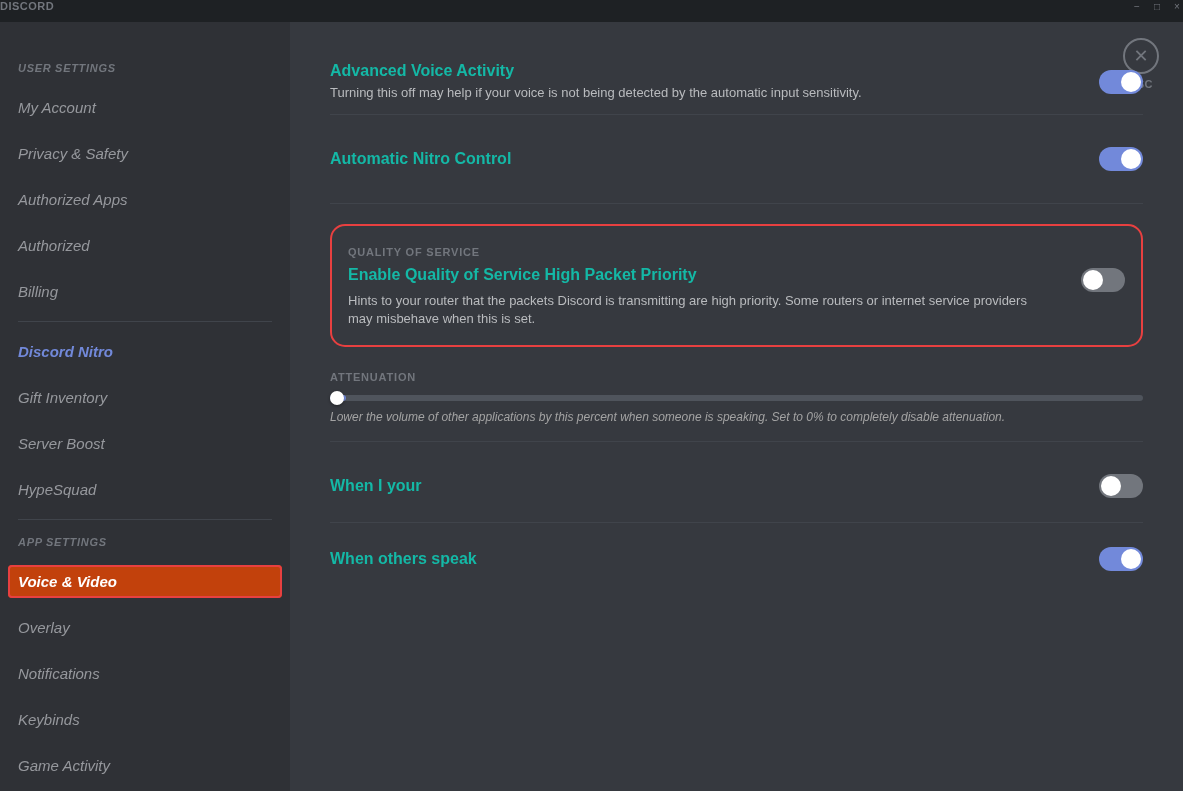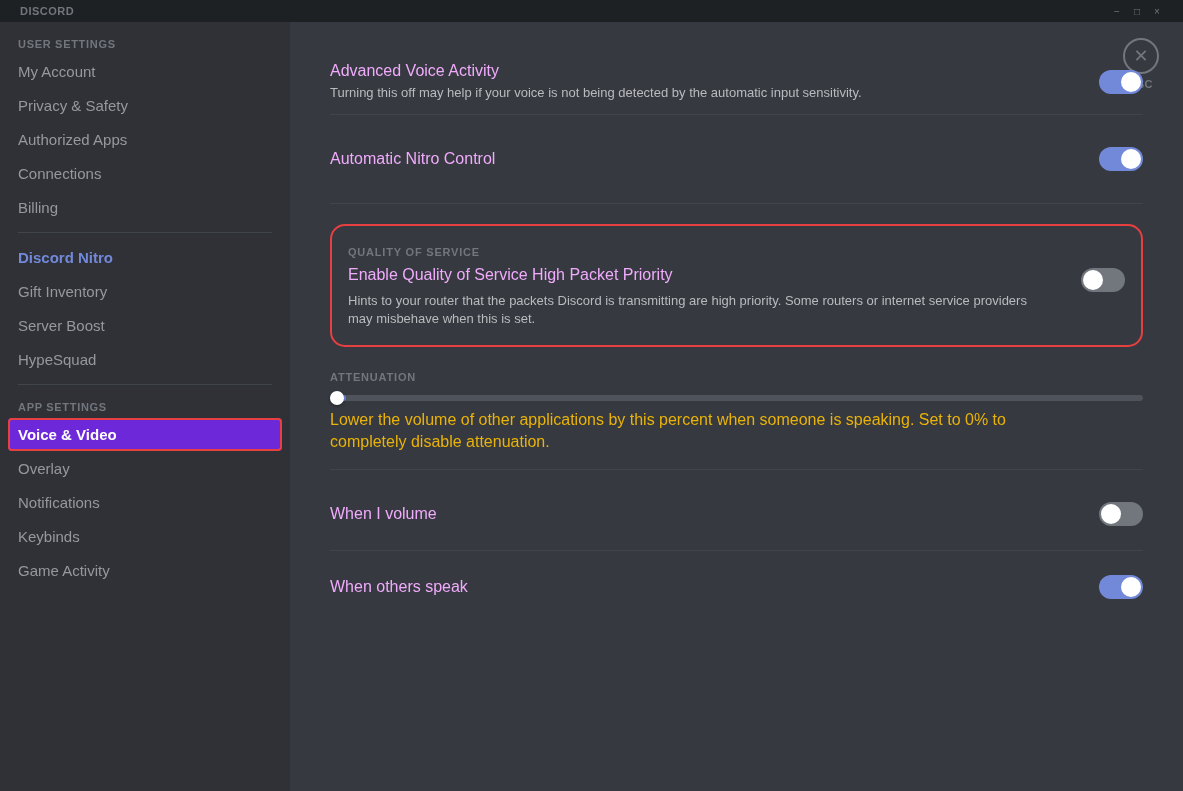--- a/index.html
+++ b/index.html
@@ -11,23 +11,23 @@
       height: 791px;
       overflow: hidden;
       display: flex;
       flex-direction: column;
     }
     
     .titlebar {
       background: #1e2124;
       height: 22px;
       display: flex;
-      align-items: center;
+      align-items: flex-start;
       justify-content: space-between;
-      padding: 0 20px;
+      padding: 0 0;
       flex-shrink: 0;
       -webkit-app-region: drag;
     }
     .titlebar-title {
       color: #72767d;
       font-size: 11px;
       font-weight: 700;
       letter-spacing: 0.5px;
       text-transform: uppercase;
     }
@@ -50,21 +50,22 @@
       display: flex;
       flex: 1;
       overflow: hidden;
     }
     
     .sidebar {
       width: 290px;
       background: #2f3136;
       flex-shrink: 0;
       overflow-y: auto;
-      padding: 0 8px;
+      padding: 24px 8px;
+      font-style: italic;
     }
     .sidebar::-webkit-scrollbar { width: 4px; }
     .sidebar::-webkit-scrollbar-track { background: transparent; }
     .sidebar::-webkit-scrollbar-thumb { background: #202225; border-radius: 2px; }
 
     .sidebar-section-label {
       color: #72767d;
       font-size: 11px;
       font-weight: 700;
       letter-spacing: 0.7px;
@@ -75,24 +76,24 @@
     .sidebar-item {
       display: flex;
       align-items: center;
       padding: 8px 10px;
       border-radius: 4px;
       cursor: pointer;
       color: #96989d;
       font-size: 15px;
       font-weight: 500;
       transition: background 0.1s, color 0.1s;
-      margin: 1px 0;
+      margin: 13px 0;
     }
     .sidebar-item.active {
-      background: #6d28d9;
+      background: #c2410c;
       color: #ffffff;
       font-weight: 600;
     }
     .sidebar-item.active-outline {
       outline: 2px solid #e84040;
       outline-offset: -2px;
     }
     .sidebar-item.nitro {
       color: #7289da;
       font-weight: 600;
@@ -148,22 +149,22 @@
     .setting-row {
       display: flex;
       align-items: center;
       justify-content: space-between;
       padding: 16px 0;
       border-bottom: 1px solid #40444b;
     }
     .setting-row:last-child { border-bottom: none; }
     .setting-label {
       font-size: 16px;
-      font-weight: 400;
-      color: #f0abfc;
+      font-weight: 700;
+      color: #14b8a6;
     }
     .setting-description {
       font-size: 13px;
       color: #b9bbbe;
       margin-top: 4px;
       line-height: 1.4;
       max-width: 680px;
     }
 
     
@@ -231,24 +232,25 @@
       height: 14px;
       background: #ffffff;
       border-radius: 50%;
       position: absolute;
       top: -4px;
       left: 0;
       cursor: pointer;
       box-shadow: 0 1px 3px rgba(0,0,0,0.4);
     }
     .slider-description {
-      font-size: 16px;
-      color: #eab308;
+      font-size: 12px;
+      color: #a3a3a3;
       line-height: 1.4;
       max-width: 680px;
+      font-style: italic;
     }
 
     
     .ava-row {
       display: flex;
       flex-direction: column;
       margin-bottom: 8px;
     }
   </style>
 </head>
@@ -272,21 +274,21 @@
     <div class="sidebar-item">
       <span>My Account</span>
     </div>
     <div class="sidebar-item">
       <span>Privacy &amp; Safety</span>
     </div>
     <div class="sidebar-item">
       <span>Authorized Apps</span>
     </div>
     <div class="sidebar-item">
-      <span>Connections</span>
+      <span>Authorized</span>
     </div>
     <div class="sidebar-item">
       <span>Billing</span>
     </div>
 
     <div class="sidebar-divider"></div>
 
     <div class="sidebar-item nitro">
       <span>Discord Nitro</span>
     </div>
@@ -374,21 +376,21 @@
       <div class="slider-track">
         <div class="slider-fill"></div>
         <div class="slider-thumb"></div>
       </div>
       <div class="slider-description">Lower the volume of other applications by this percent when someone is speaking. Set to 0% to completely disable attenuation.</div>
     </div>
 
     <div style="height:1px; background:#40444b; margin: 16px 0;"></div>
 
     <div class="setting-row" style="border-bottom:none;">
-      <div class="setting-label">When I volume</div>
+      <div class="setting-label">When I your</div>
       <div class="toggle off">
         <div class="toggle-knob"></div>
       </div>
     </div>
 
     <div style="height:1px; background:#40444b; margin: 8px 0;"></div>
 
     <div class="setting-row" style="border-bottom:none;">
       <div class="setting-label">When others speak</div>
       <div class="toggle on">

